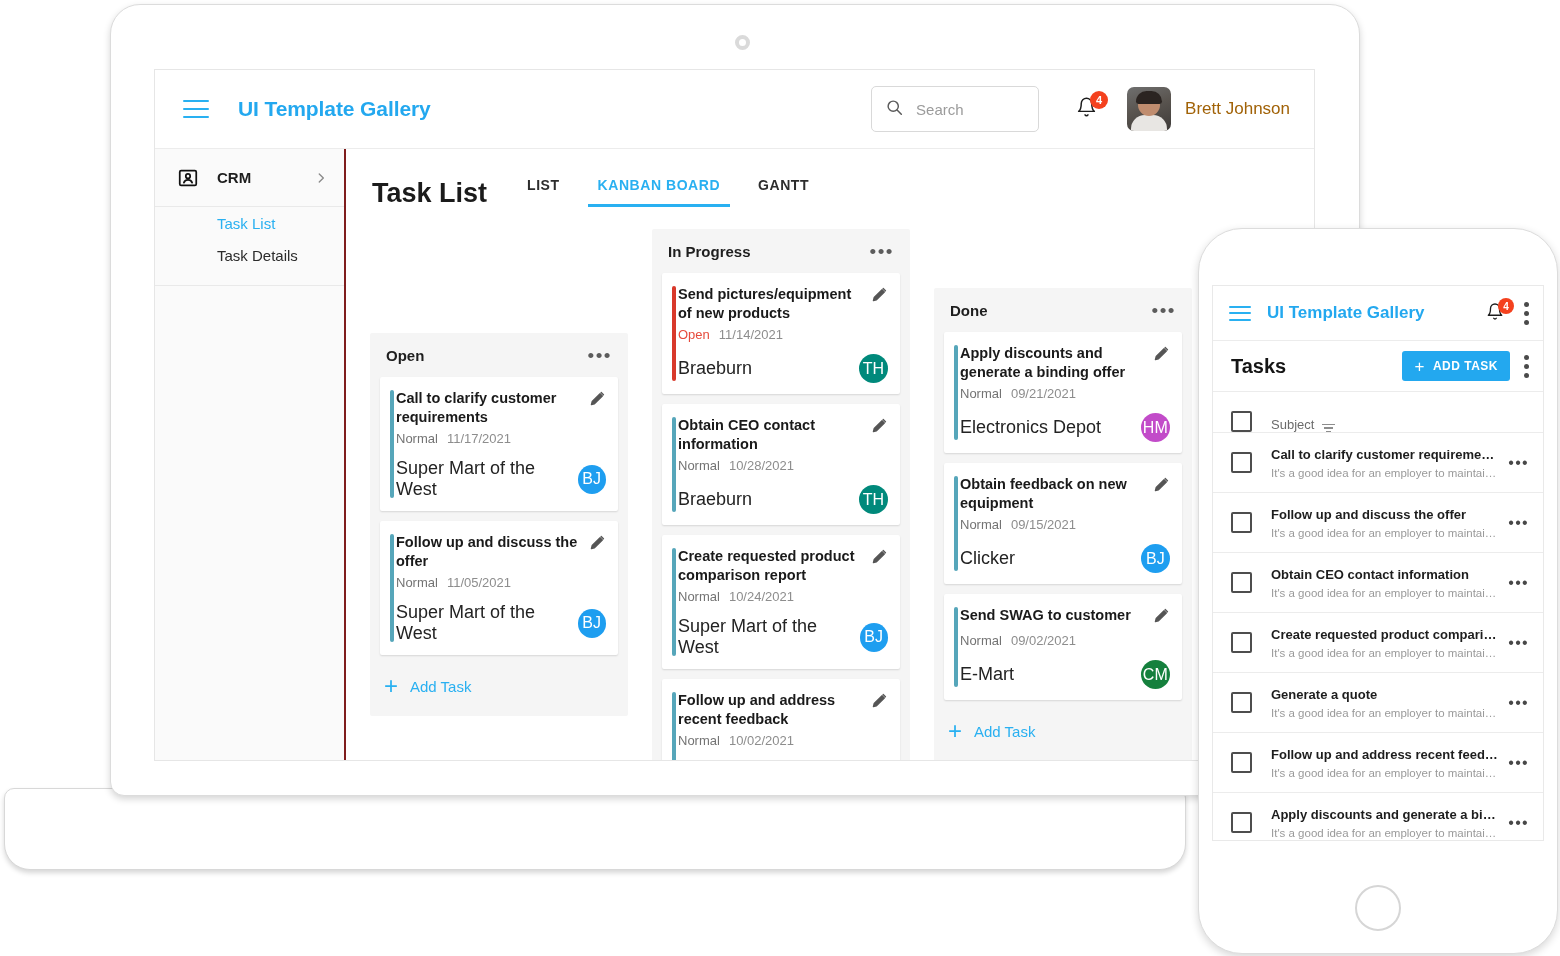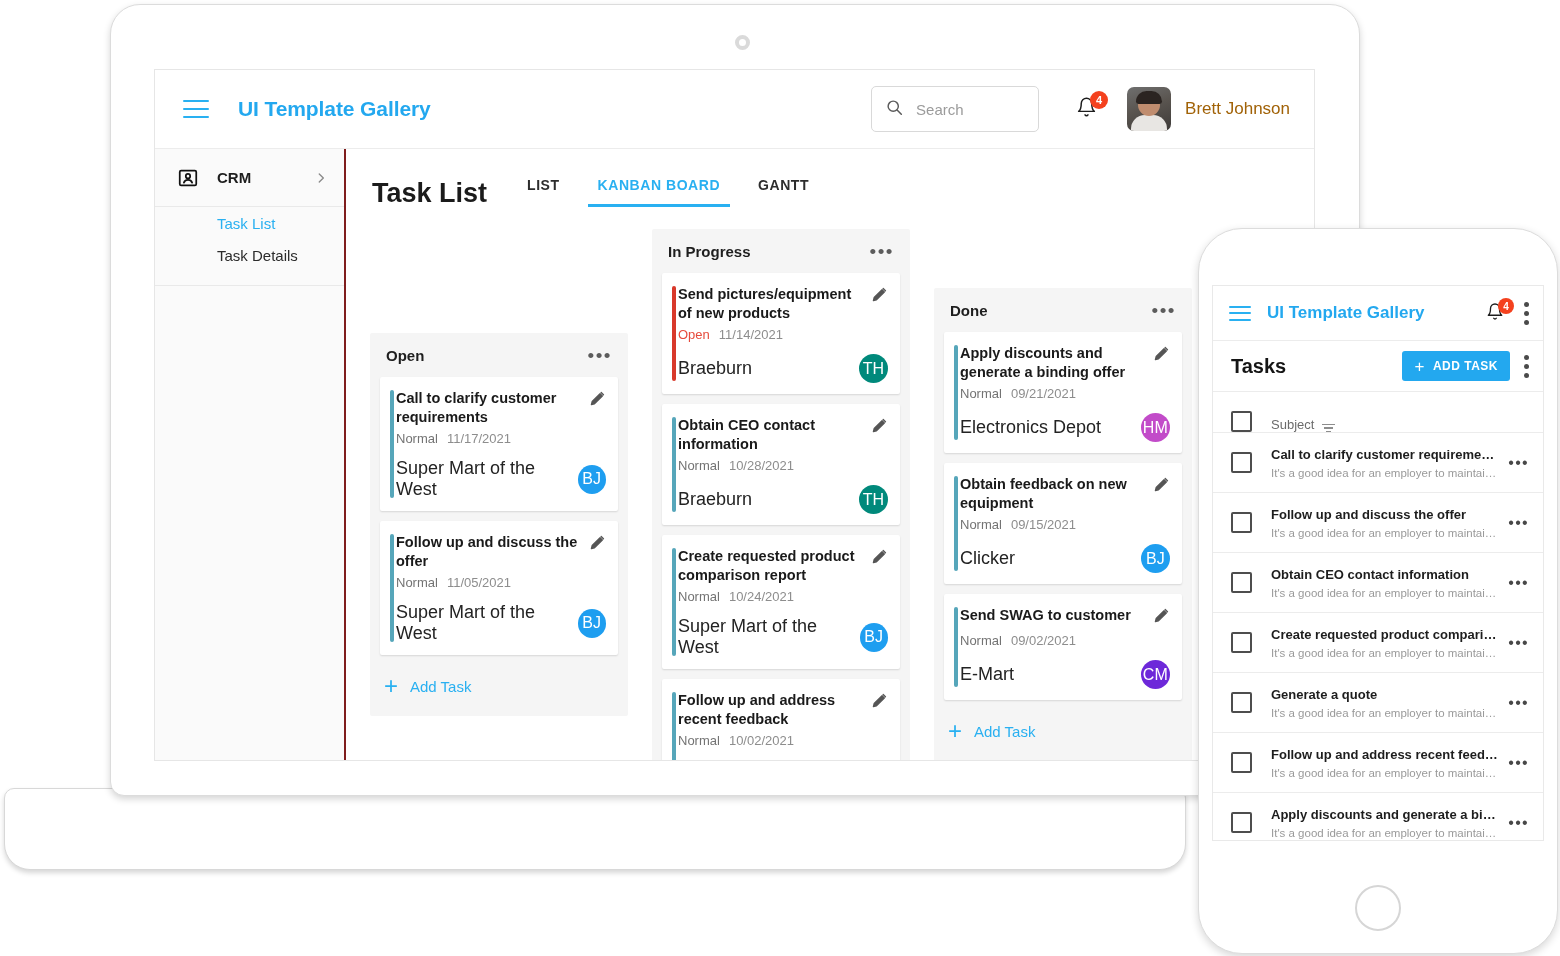--- a/index.html
+++ b/index.html
@@ -377,21 +377,21 @@
                         <path d="M17.2 3.6l3.2 3.2"></path>
                         <path d="M15.6 5.2L4.5 16.3 3.4 20.6l4.3-1.1L18.8 8.4z" fill="#555" stroke="#555"></path>
                       </svg></span>
                   </div>
                   <div class="meta">
                     <span class="prio normal">Normal</span>
                     <span class="date">09/02/2021</span>
                   </div>
                   <div class="card-bot">
                     <span class="account">E-Mart</span>
-                    <span class="chip" style="background:#6d28d9">CM</span>
+                    <span class="chip" style="background:#15803d">CM</span>
                   </div>
                 </div>
                 <div class="add-task">
                   <span class="plus">+</span>
                   <span>Add Task</span>
                 </div>
               </div>
             </div>
         </div>
       </div>

